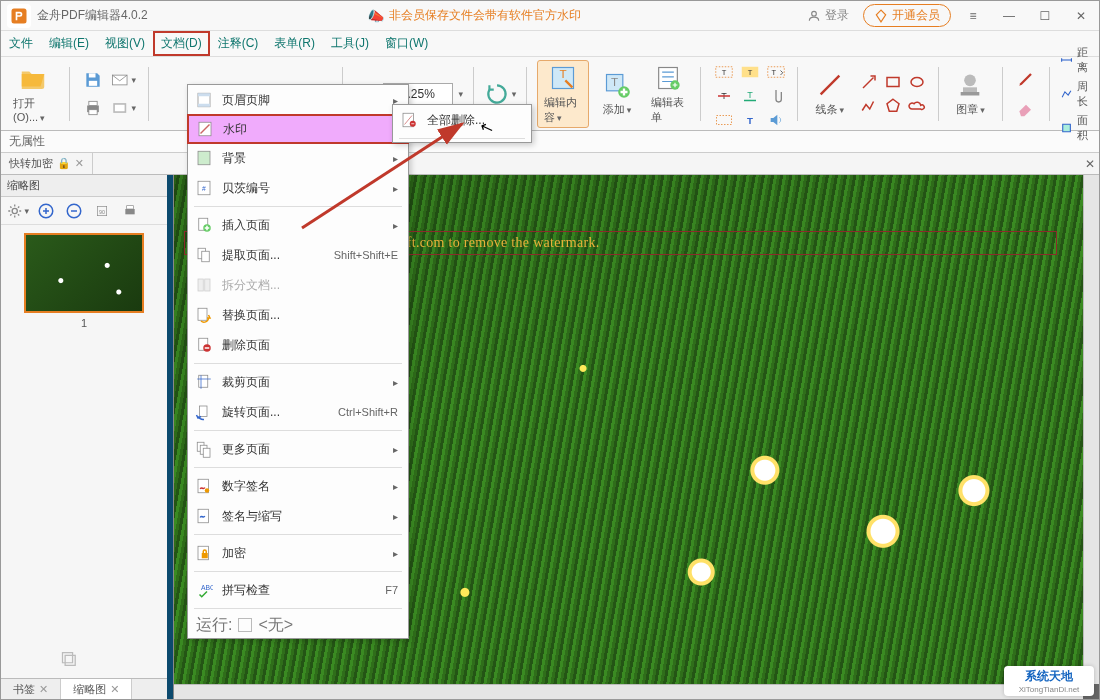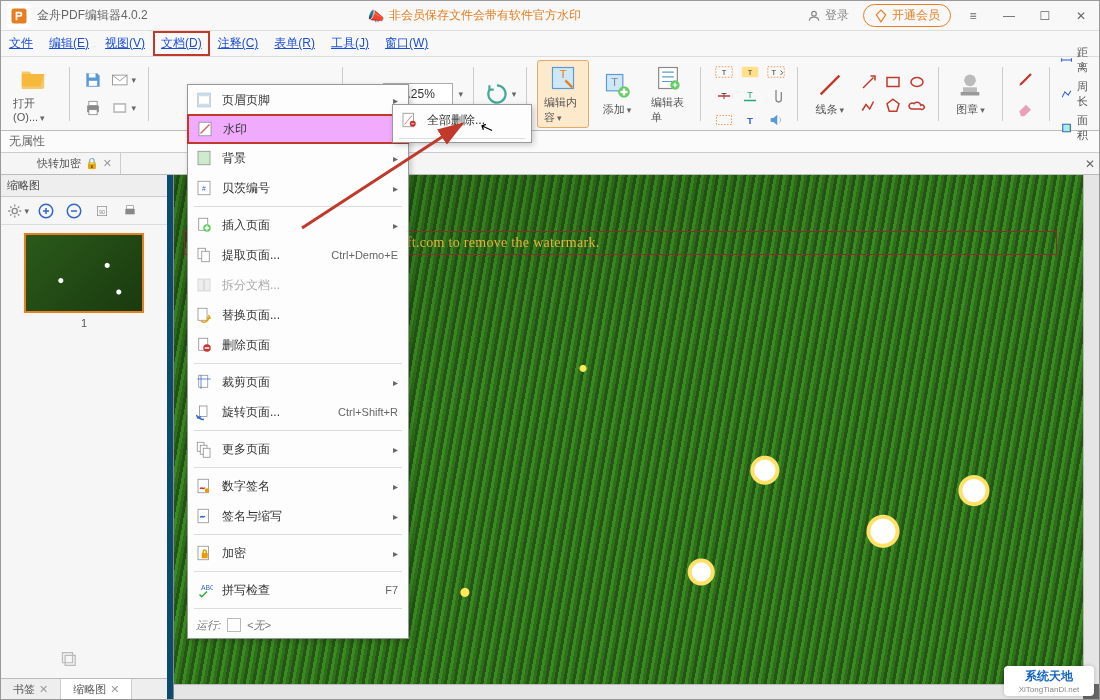--- a/index.html
+++ b/index.html
@@ -14,21 +14,21 @@
 .title-text { font-size: 12px; color: #666; flex: 0 0 auto; }
 .title-center { flex:1; text-align:center; color:#e67e22; font-size:12px; display:flex; align-items:center; justify-content:center; gap:4px;}
 .title-center .megaphone { color:#e67e22; font-size:14px; transform:scaleX(-1); display:inline-block;}
 .title-right { display:flex; align-items:center; gap:8px; padding-right:4px;}
 .title-btn { display:flex; align-items:center; gap:4px; color:#888; padding:4px 6px; }
 .vip-pill { border:1px solid #e67e22; color:#e67e22; border-radius:12px; padding:2px 10px; display:flex; align-items:center; gap:4px;}
 .win-btn { width:28px; height:22px; display:flex; align-items:center; justify-content:center; color:#666; font-size:12px;}
 
 
 .menubar { height: 26px; background: #f8f8f8; border-bottom:1px solid #ddd; display:flex; align-items:stretch; }
-.menubar .menuitem { padding:0 8px; display:flex; align-items:center; font-size:12px; color:#1d4ed8;text-decoration:underline; }
+.menubar .menuitem { padding:0 8px; display:flex; align-items:center; font-size:12px; color:#0f766e; }
 .menuitem.highlight { border:2px solid #c0392b; padding:0 6px; }
 .menubar .spacer { flex:1; }
 .search-icons { display:flex; align-items:center; gap:6px; padding-right:6px;}
 .search-chip { display:flex; align-items:center; gap:3px; color:#444; }
 .search-chip .sicon { width:16px; height:16px; }
 
 
 .ribbon { height: 74px; background:#f8f8f8; border-bottom:1px solid #bbb; display:flex; align-items:center; padding:0 6px; gap:6px; }
 .ribbon .sep { width:1px; height:54px; background:#ccc; margin:0 4px;}
 .rgroup { display:flex; align-items:center; gap:4px; }
@@ -42,21 +42,21 @@
 .shape-grid .cell { display:flex; align-items:center; justify-content:center; }
 .measure-col { display:flex; flex-direction:column; gap:4px; }
 .measure-col .mrow { display:flex; align-items:center; gap:4px; font-size:11px; color:#555;}
 .mrow .micon { width:18px; height:18px; }
 
 
 .propbar { height:22px; background:#fbfbfb; border-bottom:1px solid #ccc; padding:0 8px; display:flex; align-items:center; color:#666; font-size:12px;}
 
 
 .tabrow { height:22px; background:#f5f5f5; border-bottom:1px solid #bbb; display:flex; align-items:center;}
-.tabrow .tab { padding:0 8px; display:flex; align-items:center; height:100%; font-size:11px; color:#555; border-right:1px solid #ccc; gap:4px;margin-left:28px;}
+.tabrow .tab { padding:0 8px; display:flex; align-items:center; height:100%; font-size:11px; color:#555; border-right:1px solid #ccc; gap:4px;}
 .tabrow .tab .lock { color:#e67e22;}
 .tabrow .tabclose { margin-left:auto; width:18px; height:18px; display:flex; align-items:center; justify-content:center; color:#666;}
 
 
 .main { display:flex; height: calc(700px - 30px - 26px - 74px - 22px - 22px - 1px); }
 .sidepanel { width:172px; background:#f6f6f6; border-right:6px solid #0c4a6e; display:flex; flex-direction:column; }
 .sidepanel .panel-tab { height:22px; background:#eee; border-bottom:1px solid #ccc; padding:0 6px; display:flex; align-items:center; font-size:11px; color:#444;}
 .side-tools { height:28px; border-bottom:1px solid #ddd; display:flex; align-items:center; gap:6px; padding:0 6px;}
 .side-tools .tool { width:22px; height:22px; display:flex; align-items:center; justify-content:center; color:#555; }
 .thumb-area { flex:1; padding:8px; overflow:hidden; position:relative;}
@@ -94,21 +94,21 @@
 
 .menu-panel { position:absolute; background:#fdfdfd; border:1px solid #999; box-shadow:2px 2px 6px rgba(0,0,0,0.2); z-index:100; }
 .menu-panel .mrow { height:30px; display:flex; align-items:center; padding:0 10px 0 6px; gap:8px; font-size:12px; color:#333; position:relative;}
 .menu-panel .mrow.hover { background:#f0abfc; }
 .menu-panel .mrow .mi { width:20px; height:20px; display:flex; align-items:center; justify-content:center; flex:0 0 20px;}
 .menu-panel .mrow .mlabel { flex:1; }
 .menu-panel .mrow .mshort { color:#666; font-size:11px; margin-left:20px;}
 .menu-panel .mrow .marrow { color:#666; font-size:10px; }
 .menu-panel .divider { height:1px; background:#ddd; margin:3px 6px;}
 .menu-panel .mrow.disabled { color:#aaa; }
-.menu-panel .runline { height:26px; display:flex; align-items:center; padding:0 8px; gap:6px; color:#777; font-size:11px;font-style:italic;}
+.menu-panel .runline { height:26px; display:flex; align-items:center; padding:0 8px; gap:6px; color:#777; font-size:16px;}
 
 .doc-menu { left:187px; top:56px; width:222px;margin-top:28px; }
 .doc-menu .highlight-row { border:2px solid #c0392b; height:30px; margin:-1px; }
 .sub-menu { left:392px; top:104px; width:140px; }
 
 
 .anno-arrow { position:absolute; z-index:200; pointer-events:none; }
 
 .cursor-icon { position:absolute; left:480px; top:118px; z-index:210; font-size:16px; color:#000; transform:rotate(-20deg); pointer-events:none;}
 
@@ -552,21 +552,21 @@
     <div class="marrow">▸</div>
   </div>
   <div class="mrow">
     <div class="mi">
         <svg width="18" height="18" viewBox="0 0 24 24">
           <rect x="4" y="3" width="10" height="14" fill="#fff" stroke="#888"></rect>
           <rect x="9" y="7" width="10" height="14" fill="#fff" stroke="#888"></rect>
         </svg>
       </div>
     <div class="mlabel">提取页面...</div>
-    <div class="mshort">Ctrl+Demo+E</div>
+    <div class="mshort">Shift+Shift+E</div>
   </div>
   <div class="mrow disabled">
     <div class="mi">
         <svg width="18" height="18" viewBox="0 0 24 24">
           <rect x="4" y="4" width="7" height="16" fill="#eee" stroke="#ccc"></rect>
           <rect x="13" y="4" width="7" height="16" fill="#eee" stroke="#ccc"></rect>
         </svg>
       </div>
     <div class="mlabel">拆分文档...</div>
   </div>

